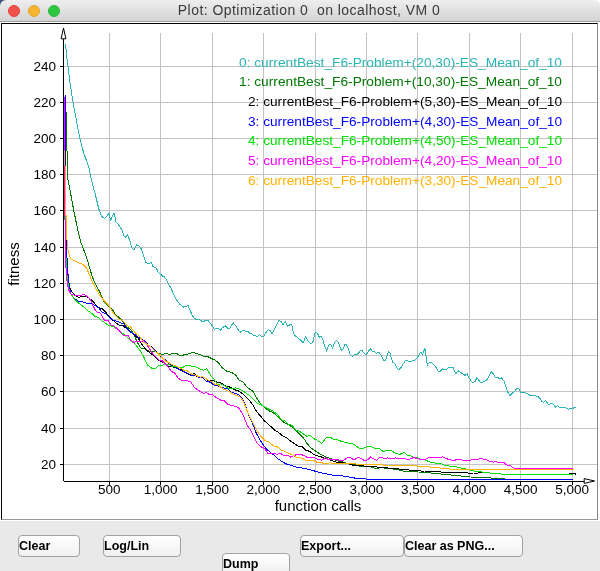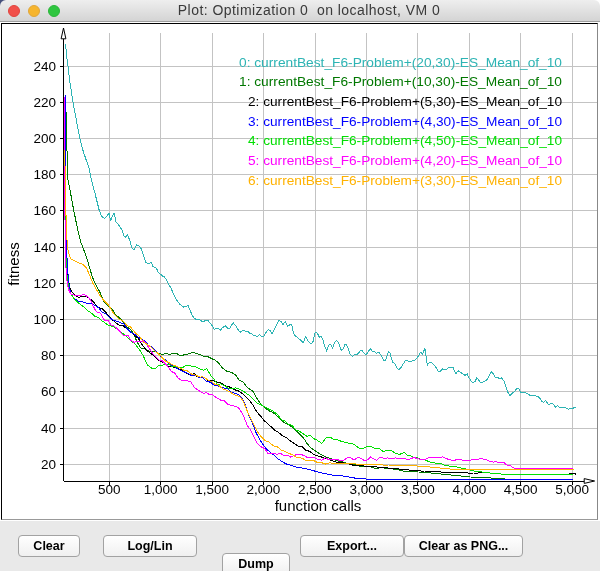--- a/index.html
+++ b/index.html
@@ -10,21 +10,21 @@
 #title { position:absolute; left:9px; top:0; width:600px; text-align:center; font-size:14px; letter-spacing:0.45px;
   line-height:21px; color:#3a3a3a; }
 .tl { position:absolute; top:5px; width:12px; height:12px; border-radius:50%; }
 #tlr { left:8px;  background:#f1504a; border:0.5px solid #e0443e; }
 #tly { left:28px; background:#f6b52e; border:0.5px solid #e0a63a; }
 #tlg { left:48px; background:#2fc640; border:0.5px solid #2bb63a; }
 #panel { position:absolute; left:1px; top:23px; width:597px; height:497px; background:#fff;
   border:1px solid; border-color:#000 #888 #999 #000; }
 #footer { position:absolute; left:0; top:521px; width:600px; height:50px; background:#e9e9e9; }
 .btn { position:absolute; top:535px; height:22px; background:linear-gradient(#ffffff,#f0f0f0);
-  border:1px solid #a2a2a2; border-radius:4px; font-size:13px; color:#000; text-align:center;
+  border:1px solid #a2a2a2; border-radius:4px; font-size:13px; color:#000; text-align:left;
   line-height:20px; font-family:"Liberation Sans", sans-serif; font-weight:700; font-size:12.5px; }
 </style></head>
 <body>
 <div id="corner"></div>
 <div id="titlebar">
     <div id="title">Plot: Optimization 0&nbsp; on localhost, VM 0</div>
 <div class="tl" id="tlr"></div>
     <div class="tl" id="tly"></div>
     <div class="tl" id="tlg"></div>
   </div>
@@ -123,15 +123,15 @@
       <polyline fill="none" stroke="#000000" stroke-width="1.0" points="63.8,100.0 64.3,150.0 64.8,190.0 65.3,220.0 66.0,245.0 66.8,262.0 67.6,272.0 68.5,280.0 69.5,286.0 70.5,290.0 74.1,294.7 78.2,297.2 82.5,296.6 85.7,296.3 88.8,297.8 91.8,300.3 94.9,303.6 98.5,307.3 102.4,308.9 105.6,311.9 110.1,317.7 114.3,321.5 118.5,324.9 122.8,325.5 127.2,329.0 131.4,332.6 134.9,335.5 138.5,338.7 141.4,343.5 145.7,349.6 149.8,352.6 153.9,355.8 158.0,359.9 161.0,361.4 164.8,363.6 168.4,366.3 171.9,366.5 175.5,367.9 178.7,369.0 182.1,369.5 186.1,373.3 189.6,374.9 194.1,373.6 197.1,376.5 201.5,378.0 204.5,377.8 208.9,380.9 213.2,380.7 217.6,382.4 221.7,383.2 226.3,386.4 230.5,387.2 234.4,389.7 238.2,390.8 242.4,393.7 245.7,396.4 249.7,400.9 252.9,405.0 256.9,412.1 260.6,416.0 264.2,420.9 267.1,423.0 271.8,427.4 275.1,430.6 278.9,432.7 282.6,435.9 286.9,437.9 290.3,440.9 294.9,443.8 298.5,446.3 301.8,446.0 305.5,450.2 309.7,451.3 313.7,454.3 316.9,455.8 320.4,456.6 323.6,457.8 327.0,458.9 330.5,460.0 334.7,461.5 337.4,462.3 340.5,462.6 344.3,463.1 347.6,463.7 350.5,464.6 353.5,465.2 356.6,465.4 360.1,465.6 363.0,465.8 366.6,466.5 371.2,466.7 375.0,466.6 379.3,467.4 383.8,467.9 386.7,467.6 389.9,468.4 392.9,468.6 396.3,468.7 400.6,469.2 404.7,469.6 409.3,470.0 413.8,470.4 417.7,470.8 422.0,471.1 424.9,471.0 428.7,471.4 432.5,471.7 437.1,472.0 439.9,471.9 442.7,472.2 445.6,472.4 450.0,472.6 454.3,472.7 458.3,472.8 462.4,472.8 466.6,472.9 469.9,473.1 473.5,473.0 477.8,473.0 480.5,472.9 483.7,472.9 488.3,472.9 490.0,473.0"></polyline>
       <polyline fill="none" stroke="#0000ff" stroke-width="1.0" points="65.0,92.0 65.2,130.0 65.4,160.0 65.7,190.0 66.0,215.0 66.5,240.0 67.0,258.0 67.8,272.0 68.7,282.0 69.7,289.0 71.0,294.0 74.6,299.0 78.7,301.2 83.3,302.0 86.5,303.3 90.5,303.4 94.5,305.3 98.8,307.8 101.9,312.2 105.3,313.4 109.6,317.6 112.6,320.0 116.6,321.1 120.6,322.7 124.0,324.0 127.1,328.8 130.6,332.2 134.1,334.0 138.6,337.4 141.5,339.4 145.4,341.1 148.3,345.3 152.1,347.3 155.6,350.4 159.9,355.1 162.8,358.8 165.7,359.9 168.5,363.4 171.4,365.1 174.3,366.6 178.3,369.1 181.9,370.8 185.5,372.5 188.4,373.4 191.6,375.9 196.1,375.4 199.1,378.0 202.9,377.6 207.0,381.8 210.6,382.1 214.4,385.6 217.6,385.6 220.7,387.6 224.3,388.0 227.8,388.3 231.1,392.6 235.0,393.1 239.5,395.1 242.7,399.6 245.7,405.9 248.9,415.2 252.1,422.4 256.0,432.4 259.3,438.9 262.7,444.0 266.6,449.1 270.8,452.8 275.1,456.0 278.6,459.3 282.4,461.8 285.7,463.8 289.6,464.8 294.2,466.6 297.5,467.2 300.4,467.7 304.5,468.4 307.7,469.3 311.5,470.2 315.7,471.3 319.2,472.3 322.1,473.1 325.1,473.7 328.1,474.3 331.2,474.9 335.2,475.3 339.8,475.7 343.6,476.1 347.1,476.7 350.7,477.4 355.1,478.1 359.2,478.5 363.0,478.8 367.4,479.1 372.0,479.3 376.4,479.4 379.2,479.5 382.5,479.5 386.0,479.5 388.7,479.5 392.9,479.5 396.7,479.5 401.3,479.5 405.3,479.5 408.0,479.6 411.2,479.6 415.7,479.6 420.1,479.5 423.7,479.5 428.3,479.4 431.2,479.5 435.5,479.5 440.2,479.5 444.5,479.5 449.0,479.5 452.6,479.5 456.8,479.5 460.9,479.5 464.4,479.5 467.2,479.5 470.8,479.5 474.5,479.5 477.7,479.5 480.9,479.5 484.1,479.5 488.5,479.5 491.2,479.5 495.3,479.5 499.5,479.5 502.7,479.5 506.6,479.5 509.7,479.5 513.8,479.5 517.6,479.5 521.8,479.5 525.5,479.5 528.8,479.5 532.8,479.5 537.2,479.5 541.7,479.5 544.7,479.5 548.7,479.5 552.7,479.5 557.3,479.5 561.6,479.4 565.3,479.4 568.2,479.5 572.7,479.5 573.0,479.5"></polyline>
       <polyline fill="none" stroke="#00e000" stroke-width="1.0" points="64.6,150.0 64.9,185.0 65.2,215.0 65.6,240.0 66.0,258.0 66.6,270.0 67.4,279.0 68.4,286.0 69.6,291.0 71.0,294.0 74.6,299.5 77.3,301.8 80.3,304.5 83.1,306.3 87.1,310.2 91.8,313.3 95.2,316.5 98.4,317.4 101.6,320.5 106.0,323.6 109.1,325.7 112.9,326.4 116.5,328.5 119.3,330.8 122.7,333.5 127.3,337.2 130.8,340.9 135.4,344.2 140.0,350.6 143.0,355.3 147.6,365.2 151.7,368.2 155.4,368.8 158.3,365.5 161.0,365.2 165.4,364.8 168.9,364.0 172.0,366.6 175.4,365.9 178.7,367.9 182.0,368.0 185.4,365.7 188.2,365.5 192.5,366.2 195.4,366.6 198.9,368.5 203.4,370.3 206.7,368.8 211.1,376.0 214.2,379.4 217.8,385.0 220.6,383.6 225.0,386.1 228.6,388.2 232.5,389.0 235.7,387.9 238.4,388.7 242.4,390.5 245.8,393.0 249.9,395.7 253.2,399.0 257.5,403.5 261.9,405.2 265.9,407.6 269.4,409.5 272.4,410.6 277.1,414.2 281.6,419.7 284.9,421.1 288.8,424.7 292.2,425.2 295.2,429.6 299.3,431.2 303.7,434.1 307.1,436.5 310.0,435.1 313.4,438.5 317.2,440.2 321.7,443.4 325.9,438.1 330.2,437.3 334.2,439.5 338.2,440.1 342.0,441.6 345.4,442.3 349.2,443.4 352.1,443.2 355.8,445.7 359.9,448.8 363.2,448.3 367.9,446.3 371.4,446.5 374.3,448.2 379.0,448.1 383.5,451.8 387.8,450.0 391.8,450.7 395.8,453.8 399.9,454.3 404.4,452.3 407.4,455.1 410.2,455.7 413.7,457.2 417.2,457.5 420.9,459.4 424.5,459.9 428.4,461.3 431.9,462.7 436.6,463.2 441.1,463.8 444.5,465.1 447.5,465.7 452.2,466.6 455.8,466.8 459.4,467.7 463.7,468.6 468.0,469.5 471.9,470.5 474.9,471.2 478.5,471.5 483.2,472.2 486.9,472.6 490.0,473.0 493.7,473.4 497.8,473.8 501.1,474.0 504.7,474.0 509.2,474.0 512.1,474.0 516.2,474.0 520.0,474.0 523.0,474.0 526.2,474.0 530.8,474.0 534.8,474.0 538.2,474.0 542.2,474.0 546.2,474.0 550.2,474.0 554.5,474.0 558.7,474.0 562.2,474.0 565.6,474.0 568.5,474.0 571.7,474.0 573.0,474.0"></polyline>
       <polyline fill="none" stroke="#ff00ff" stroke-width="1.0" points="64.2,97.0 64.4,140.0 64.6,180.0 64.9,210.0 65.2,235.0 65.6,255.0 66.0,268.0 66.6,277.0 67.4,284.0 68.4,289.0 69.6,292.0 71.0,294.0 74.2,295.0 77.4,295.5 80.6,295.2 84.2,294.5 87.7,296.8 90.6,300.1 93.3,306.3 96.2,311.7 100.3,313.0 104.3,320.0 107.9,320.3 111.1,325.0 114.0,325.8 116.9,328.5 120.7,332.4 123.9,336.1 127.9,335.1 130.4,340.1 134.3,342.4 137.6,341.1 140.3,341.3 143.5,341.0 147.1,344.9 149.5,348.8 152.8,353.6 156.0,357.3 159.2,360.2 162.5,360.9 165.2,363.5 168.3,367.2 171.6,371.6 174.7,373.1 178.0,378.1 181.8,380.3 185.7,380.7 188.2,381.0 190.8,381.8 194.3,387.4 196.9,389.2 201.0,392.1 203.7,393.3 206.5,392.6 208.9,394.3 213.0,395.0 215.6,397.2 218.1,398.7 221.8,400.7 224.2,400.5 227.0,403.8 231.0,405.6 233.6,406.0 236.7,406.6 239.3,408.8 243.2,415.0 247.2,425.4 250.3,429.3 253.1,435.3 256.9,443.0 259.7,445.8 262.1,447.4 265.0,448.7 267.6,453.2 270.5,453.1 273.8,453.5 277.3,454.3 280.5,453.4 284.1,455.9 287.7,455.3 290.9,457.2 294.6,455.4 297.6,454.1 301.3,454.6 304.4,455.6 307.6,457.8 311.1,457.0 314.2,457.3 316.7,458.9 319.1,459.4 321.8,460.3 325.4,457.8 328.7,459.7 332.6,459.3 336.1,459.4 340.1,460.4 343.6,460.3 346.9,458.1 350.3,457.5 354.0,460.1 358.0,457.2 360.4,458.1 364.1,460.4 367.9,459.8 370.6,457.0 374.1,459.3 376.7,460.2 379.5,457.8 382.6,458.0 385.2,458.3 387.7,457.9 391.3,459.0 395.0,457.9 398.7,458.3 402.7,458.8 405.3,458.5 408.0,460.1 411.1,458.5 413.8,457.5 417.9,458.7 421.7,459.7 424.8,459.7 428.2,457.9 432.3,457.7 435.9,457.6 440.0,457.8 442.5,456.7 445.6,458.4 448.7,459.4 451.4,460.2 454.1,460.6 456.8,459.5 460.3,459.8 463.4,460.3 465.9,460.9 469.2,460.6 473.4,459.0 476.8,459.5 479.8,458.9 482.9,459.0 486.4,459.7 488.9,461.1 493.0,462.1 495.9,461.7 500.0,462.7 503.7,462.3 507.5,465.7 510.3,465.7 513.9,468.0 517.7,468.0 520.3,468.2 523.4,468.2 526.6,468.2 529.4,468.3 532.6,468.3 535.3,468.3 538.5,468.3 542.6,468.3 545.7,468.3 549.4,468.3 553.5,468.3 557.3,468.3 560.0,468.3 562.9,468.3 565.6,468.3 569.2,468.3 571.8,468.3 572.5,468.3"></polyline>
       <polyline fill="none" stroke="#ffb200" stroke-width="1.0" points="64.8,150.0 65.2,180.0 65.7,205.0 66.3,225.0 67.0,240.0 68.0,250.0 69.5,256.0 71.0,259.0 74.6,260.8 78.9,263.1 82.2,263.9 86.3,267.8 89.2,274.1 92.6,282.8 95.8,288.4 99.2,294.3 103.7,300.3 108.4,304.8 112.7,312.3 115.7,315.5 119.5,319.2 122.7,320.6 127.1,325.7 130.4,326.6 135.0,332.6 139.6,336.5 144.0,342.4 148.5,345.3 151.9,347.9 156.1,351.9 160.7,355.9 164.9,360.7 168.1,362.3 172.7,364.8 176.1,366.1 180.4,368.1 184.3,370.5 188.1,371.1 192.1,374.6 195.4,375.0 199.9,377.1 203.1,376.9 207.3,379.5 211.0,381.4 214.9,384.3 218.2,384.9 222.9,388.9 225.6,389.8 229.7,391.7 233.8,394.8 237.7,395.7 240.8,397.7 243.8,402.3 246.9,410.3 250.7,418.3 255.2,427.6 258.0,432.6 260.9,436.4 265.2,440.8 268.7,441.6 271.6,444.5 274.8,446.5 278.0,447.1 281.3,450.0 284.9,451.3 288.6,453.3 292.3,454.7 296.9,457.4 300.1,457.8 303.2,458.8 305.9,460.7 309.8,460.9 314.2,460.9 318.1,462.8 321.9,462.8 325.3,464.1 329.5,462.8 332.9,463.3 336.6,463.4 339.7,463.6 343.8,463.7 347.4,463.7 351.1,463.9 354.7,463.9 357.9,464.3 362.3,464.4 366.5,464.4 369.7,464.5 373.8,464.4 377.4,464.6 381.3,464.9 384.2,465.1 388.6,465.0 392.3,465.2 395.5,465.3 399.9,465.5 403.4,465.4 407.2,465.4 411.0,465.6 414.3,465.8 418.7,466.1 422.2,466.3 426.4,466.7 430.6,467.1 433.3,467.3 436.6,467.7 439.9,468.0 443.1,468.3 446.4,468.6 449.6,469.0 452.9,469.1 456.3,469.3 461.0,469.5 464.0,469.6 467.5,469.7 471.0,469.7 475.2,469.8 479.0,469.8 482.8,469.8 487.1,469.8 491.7,469.8 495.6,469.8 499.7,469.8 503.2,469.8 507.4,469.8 511.7,469.8 514.9,469.8 518.0,469.8 520.9,469.8 524.5,469.8 527.9,469.8 532.5,469.8 535.8,469.8 539.2,469.8 543.3,469.8 547.8,469.8 551.5,469.8 554.4,469.8 558.8,469.8 563.1,469.8 566.2,469.8 570.7,469.8 574.0,469.8"></polyline>
       <polyline fill="none" stroke="#000000" stroke-width="1.4" points="569.0,473.6 575.5,473.6 575.5,475.0"></polyline>
 </g>
 </svg>
 <div id="footer"></div>
 <div class="btn" style="left:18px;width:62px;">Clear</div>
-<div class="btn" style="left:103px;width:94px;">Log/Lin</div>
+<div class="btn" style="left:103px;width:78px;">Log/Lin</div>
 <div class="btn" style="left:222px;width:68px;margin-top:18px;">Dump</div>
 <div class="btn" style="left:300px;width:104px;">Export...</div>
 <div class="btn" style="left:404px;width:119px;">Clear as PNG...</div>
 </body></html>

